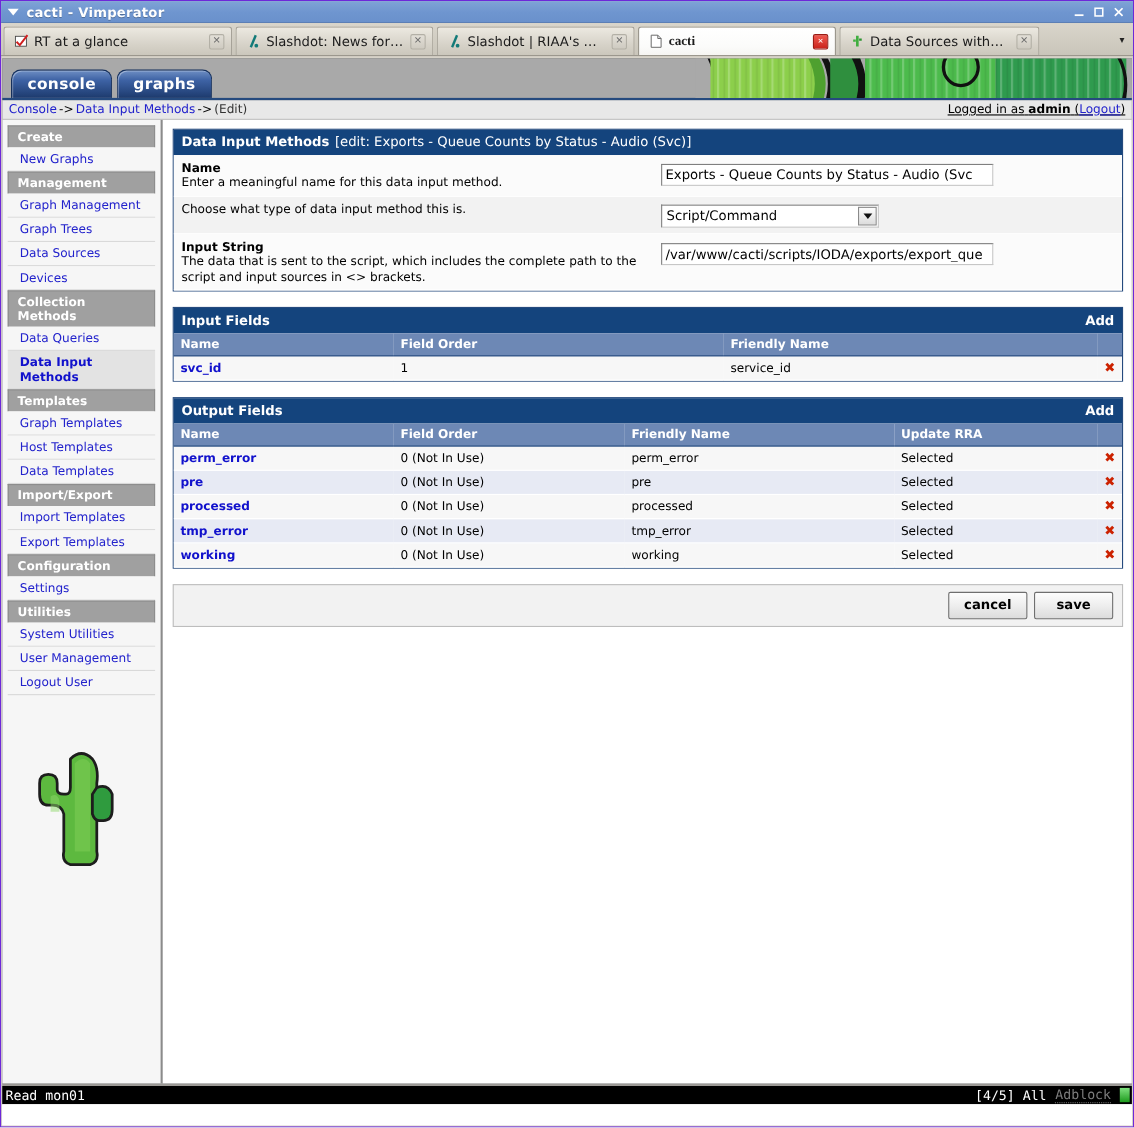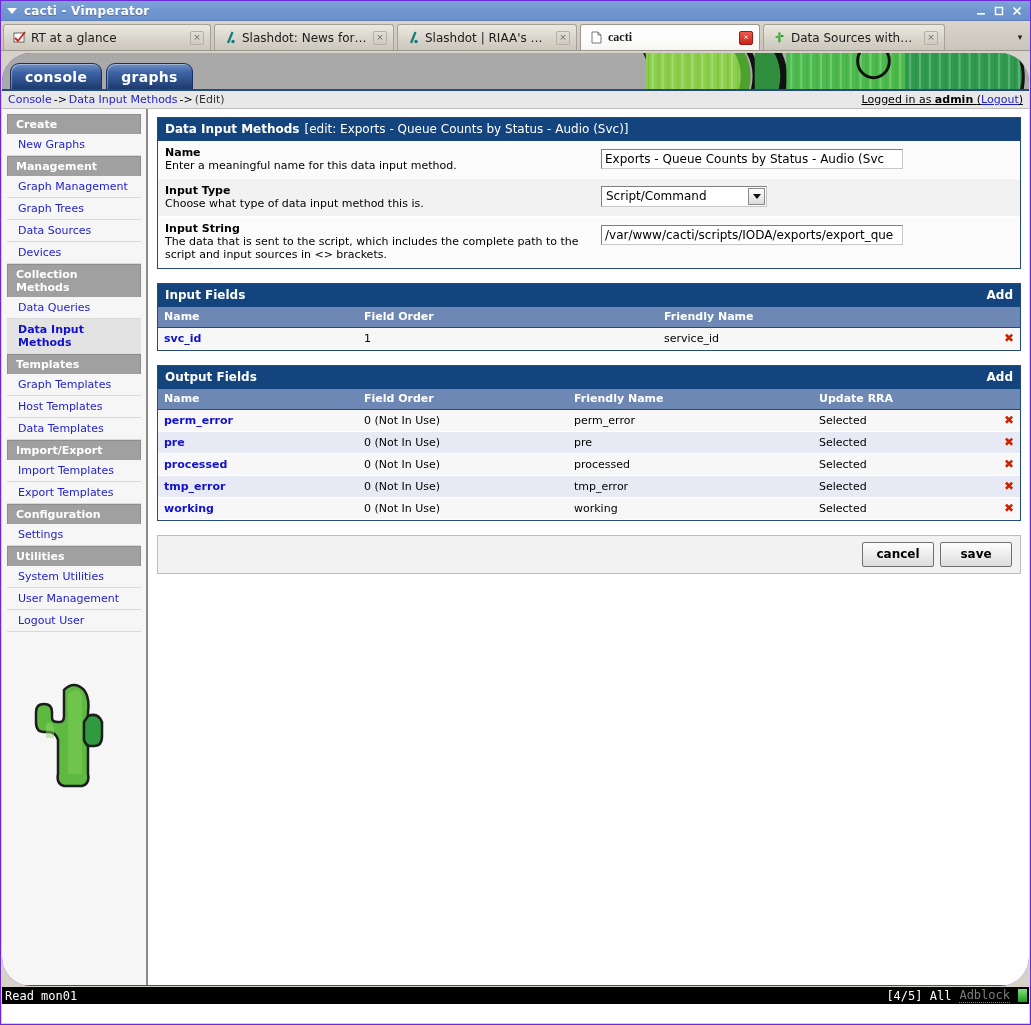--- a/index.html
+++ b/index.html
@@ -104,23 +104,22 @@
   .tw-1 { width: 208px; }
   .tw-2 { width: 180px; }
   .tw-3 { width: 180px; }
   .tw-4 { width: 180px; }
   .tw-5 { width: 182px; }
 
   
   #page {
     position: absolute;
     left: 1px; top: 52px; right: 1px; bottom: 38px;
-    background: #6d28d9;
+    background: #737373;
     overflow: hidden;
-    border-radius: 29px;
   }
   #cacti-banner {
     height: 38px;
     background: #a9a9a9;
     position: relative;
     overflow: hidden;
     border-bottom: 2px solid #254a7e;
   }
   #banner-art {
     position: absolute; left: 630px; top: 0; right: 0; bottom: 0;
@@ -238,21 +237,21 @@
     width: 302px; height: 20px;
     border: 1px solid #7f7f7f;
     border-right-color: #c7c7c7; border-bottom-color: #c7c7c7;
     background: #ffffff;
     font-family: "DejaVu Sans", sans-serif;
     font-size: 12px;
     padding: 1px 3px;
     color: #000000;
   }
   .select-box {
-    width: 166px; height: 21px;
+    width: 198px; height: 21px;
     border: 1px solid #7f7f7f;
     border-right-color: #c7c7c7; border-bottom-color: #c7c7c7;
     background: #ffffff;
     display: flex; align-items: center;
     font-size: 12px;
     padding-left: 4px;
     position: relative;
     color: #000000;
   }
   .select-box .arrow-btn {
@@ -543,21 +542,20 @@
               <div class="frow-label">Name</div>
               <div class="frow-desc">Enter a meaningful name for this data input method.</div>
             </div>
             <div class="frow-right">
               <input class="text-input" type="text" value="Exports - Queue Counts by Status - Audio (Svc" style="">
             </div>
           </div>
 
           <div class="form-row alt">
             <div class="frow-left">
-              <div class="frow-label">Input Type</div>
               <div class="frow-desc">Choose what type of data input method this is.</div>
             </div>
             <div class="frow-right">
               <div class="select-box">
                 <span>Script/Command</span>
                 <span class="arrow-btn">
                     <span class="caret"></span>
                   </span>
               </div>
             </div>

